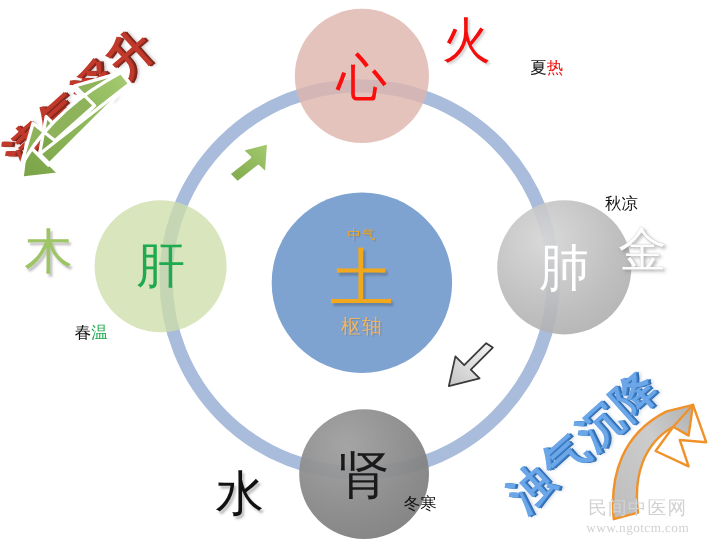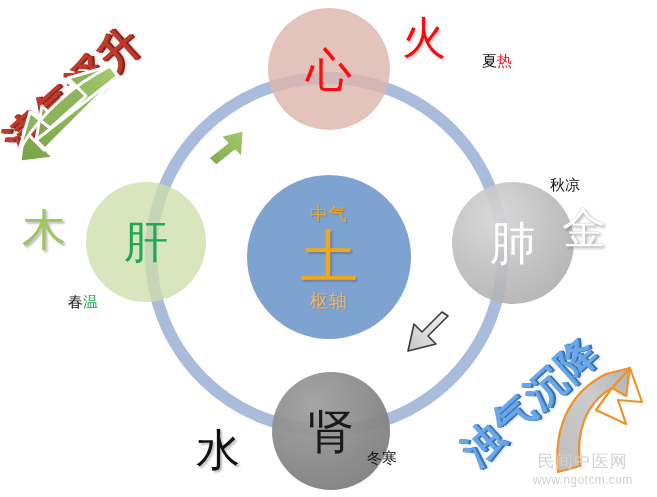--- a/index.html
+++ b/index.html
@@ -101,21 +101,21 @@
     border-radius: 50%;
     background: #7fa3d0;
     z-index: 6;
     display: flex;
     flex-direction: column;
     align-items: center;
     justify-content: center;
   }
   #center-top {
     font-family: "DejaVu Serif", "Liberation Serif", serif;
-    font-size: 18px;
+    font-size: 12px;
     color: #f2a81c;
     letter-spacing: 1px;
     text-shadow: 1px 1px 1px rgba(0,0,0,0.18);
     margin-bottom: 1px;
   }
   #center-main {
     font-family: "DejaVu Serif", "Liberation Serif", serif;
     font-size: 58px;
     line-height: 1;
     color: #f2a81c;
@@ -230,21 +230,21 @@
     user-select: none;
   }
   #watermark-cn {
     font-family: Liberation Serif, serif;
     font-size: 17px;
     color: #d2d2d2;
     letter-spacing: 1px;
     line-height: 1.1;
   }
   #watermark-url {
-    font-family: Liberation Sans, sans-serif;
+    font-family: Liberation Serif, serif;
     font-size: 12px;
     color: #d2d2d2;
     letter-spacing: 0.4px;
     margin-top: 1px;
   }
 </style>
 </head>
 <body>
 
 <div id="stage">

